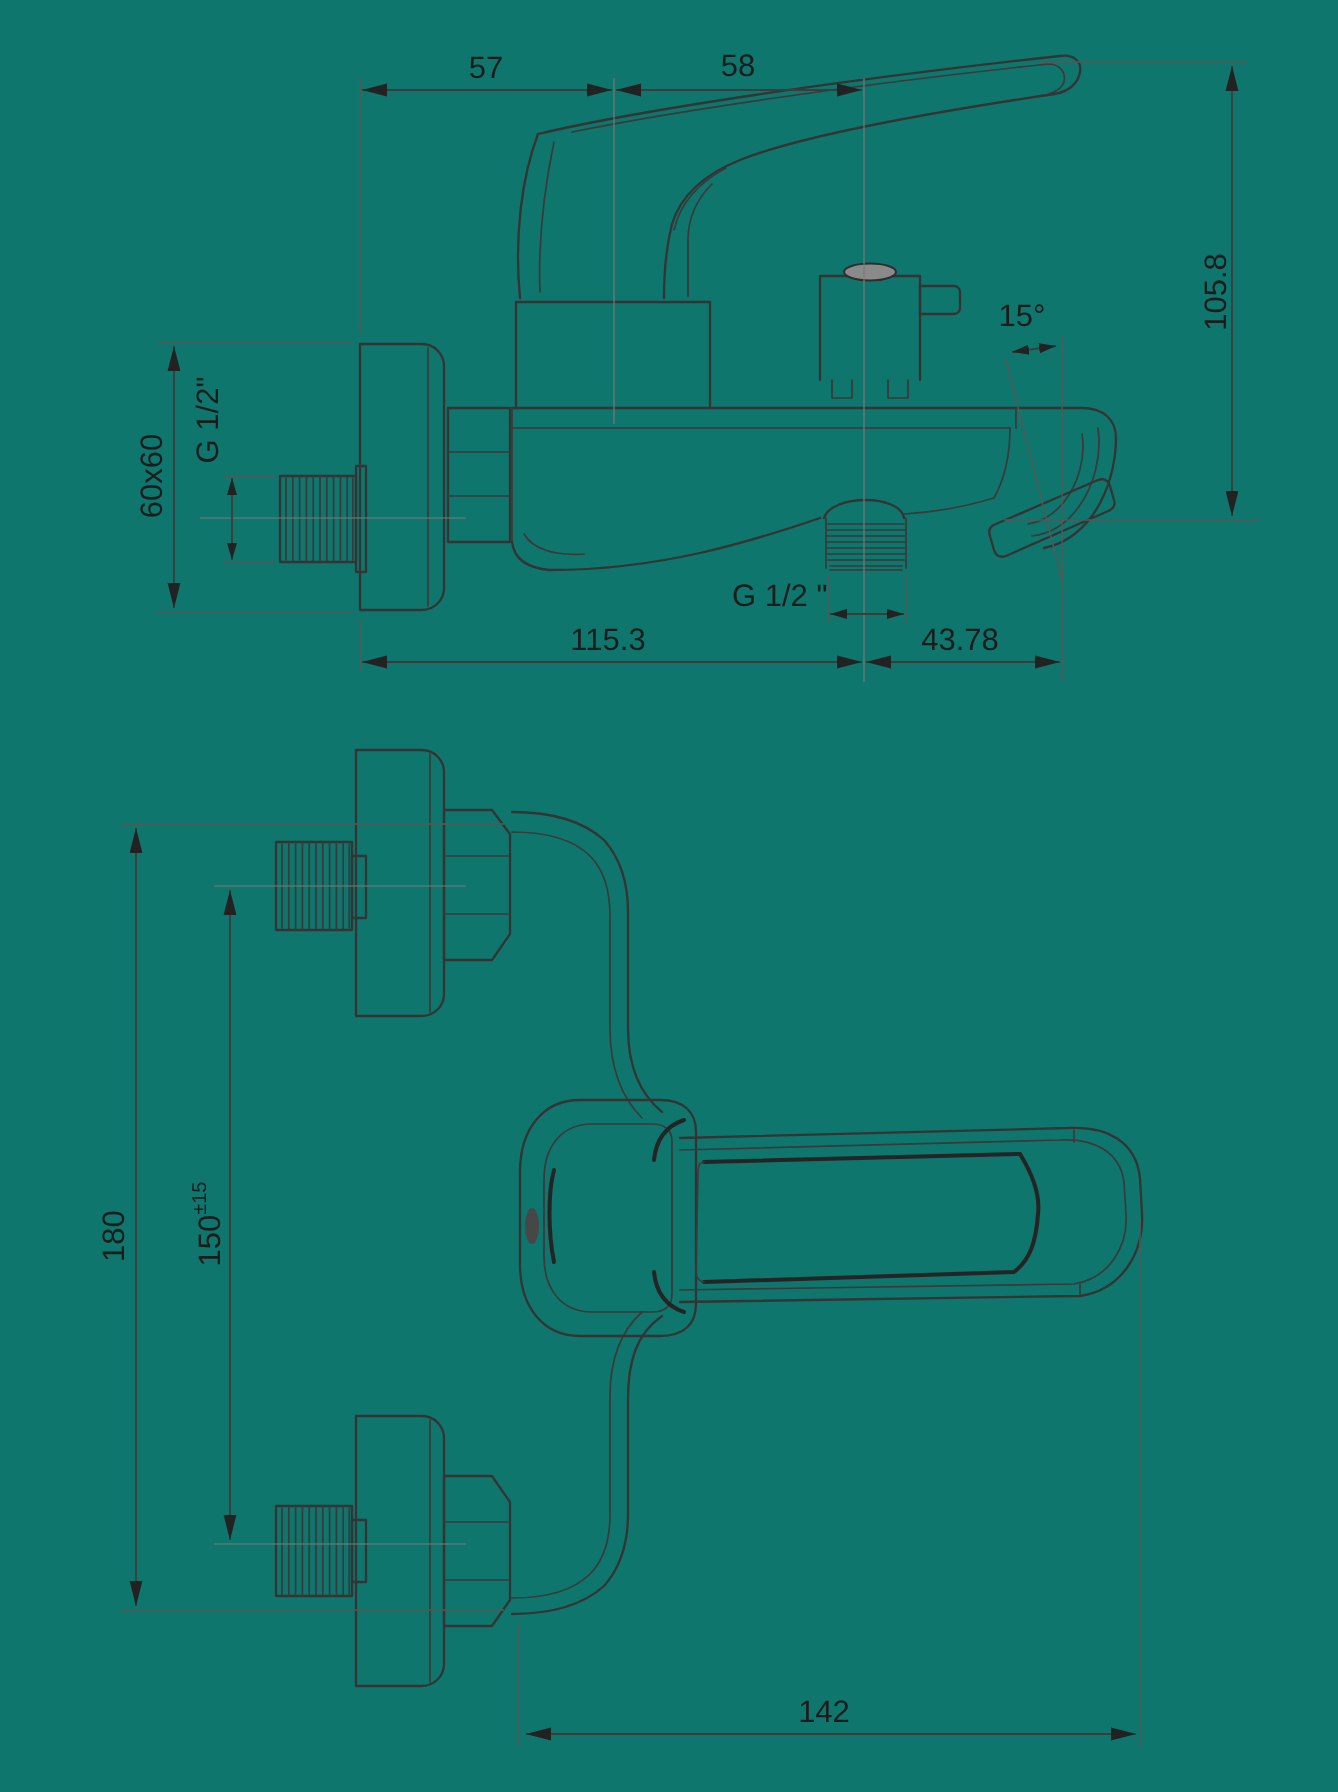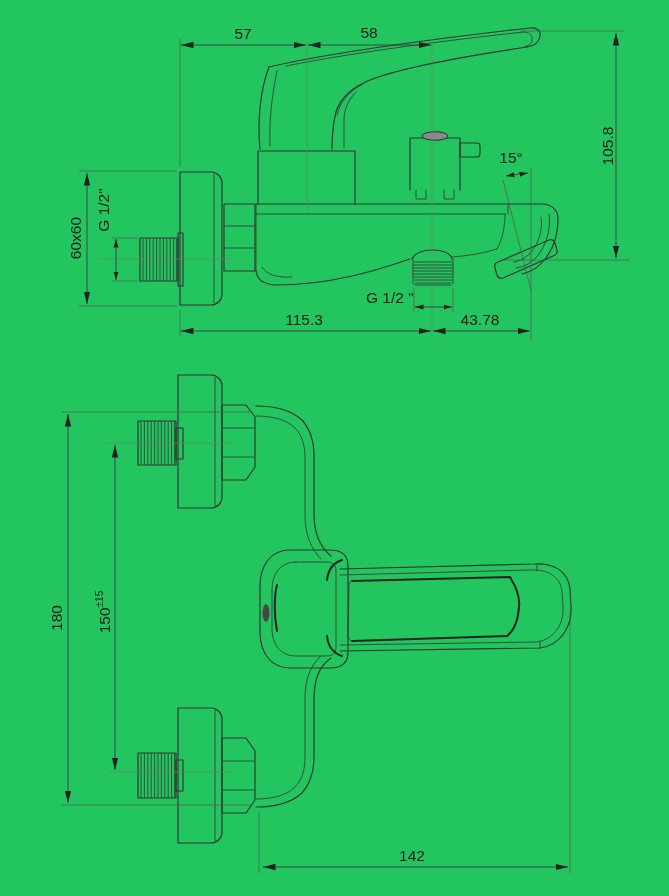--- a/index.html
+++ b/index.html
@@ -1,16 +1,16 @@
 <!DOCTYPE html>
 <html><head>
 <meta charset="utf-8">
 <style>
   html,body{margin:0;padding:0;background:#ffffff;}
-  .page{width:669px;height:896px;background:#22c55e;position:relative;overflow:hidden;}
+  .page{width:669px;height:896px;background:#0f766e;position:relative;overflow:hidden;}
   svg{display:block;}
   .ln{fill:none;stroke:#343434;stroke-width:1.15;stroke-linecap:round;stroke-linejoin:round;}
   .lnt{fill:none;stroke:#3a3a3a;stroke-width:.85;stroke-linecap:round;stroke-linejoin:round;}
   .ln2{fill:none;stroke:#242424;stroke-width:2;stroke-linecap:round;stroke-linejoin:round;}
   .dim{fill:none;stroke:#3c3c3c;stroke-width:.9;}
   .ext{fill:none;stroke:#575757;stroke-width:.7;}
   .cl{fill:none;stroke:#7a7a7a;stroke-width:.6;}
   text{font-family:"Liberation Sans","DejaVu Sans",sans-serif;font-size:15.5px;fill:#1c1c1c;}
   .sup{font-size:10px;}
 </style>

